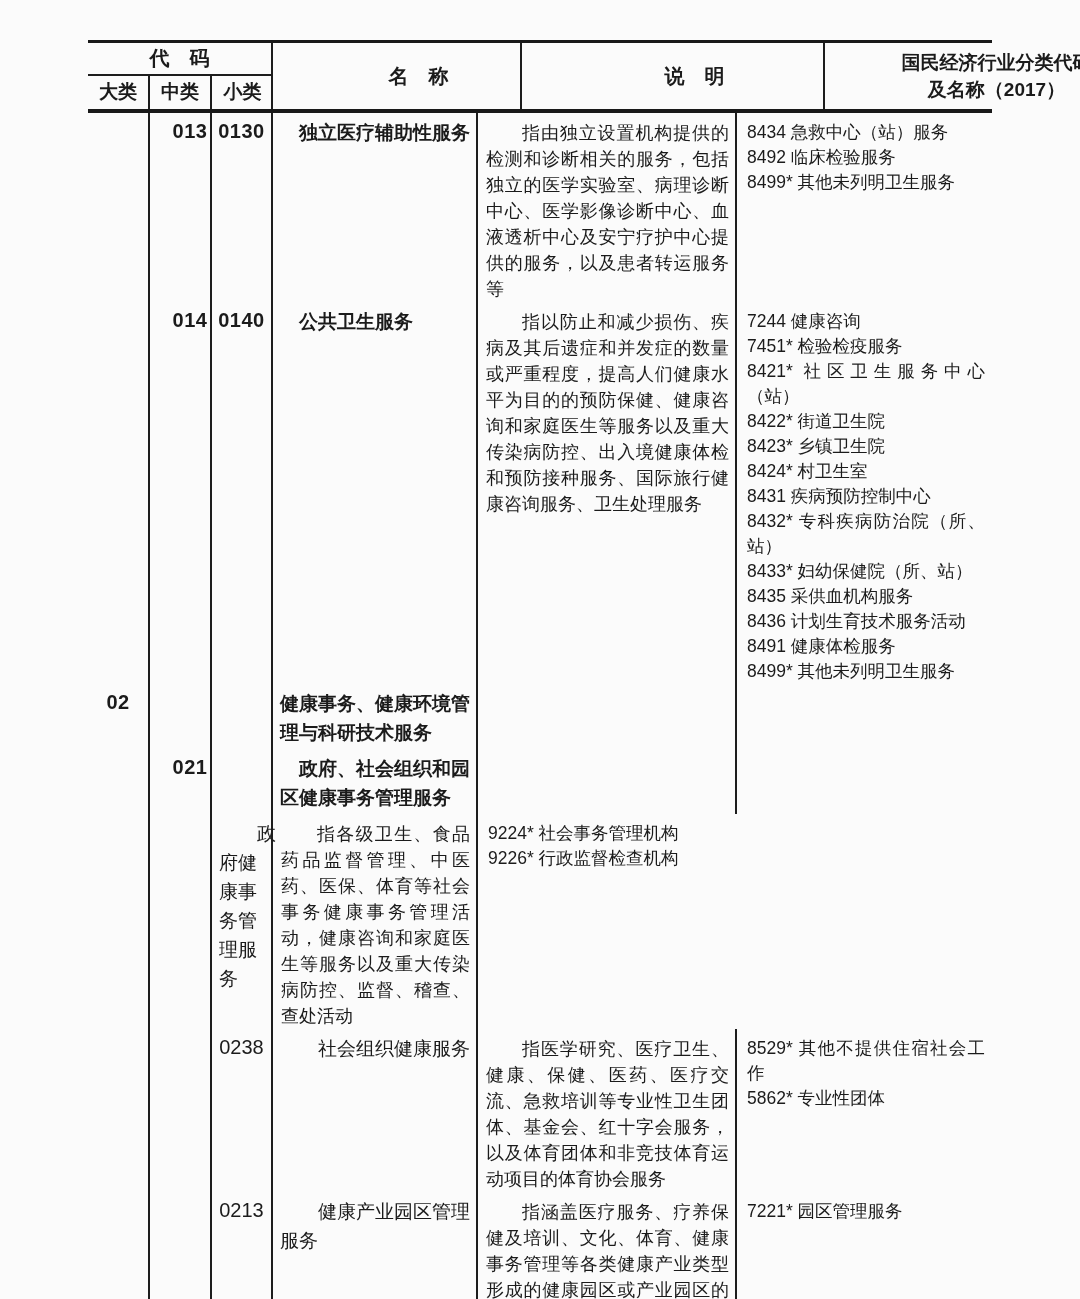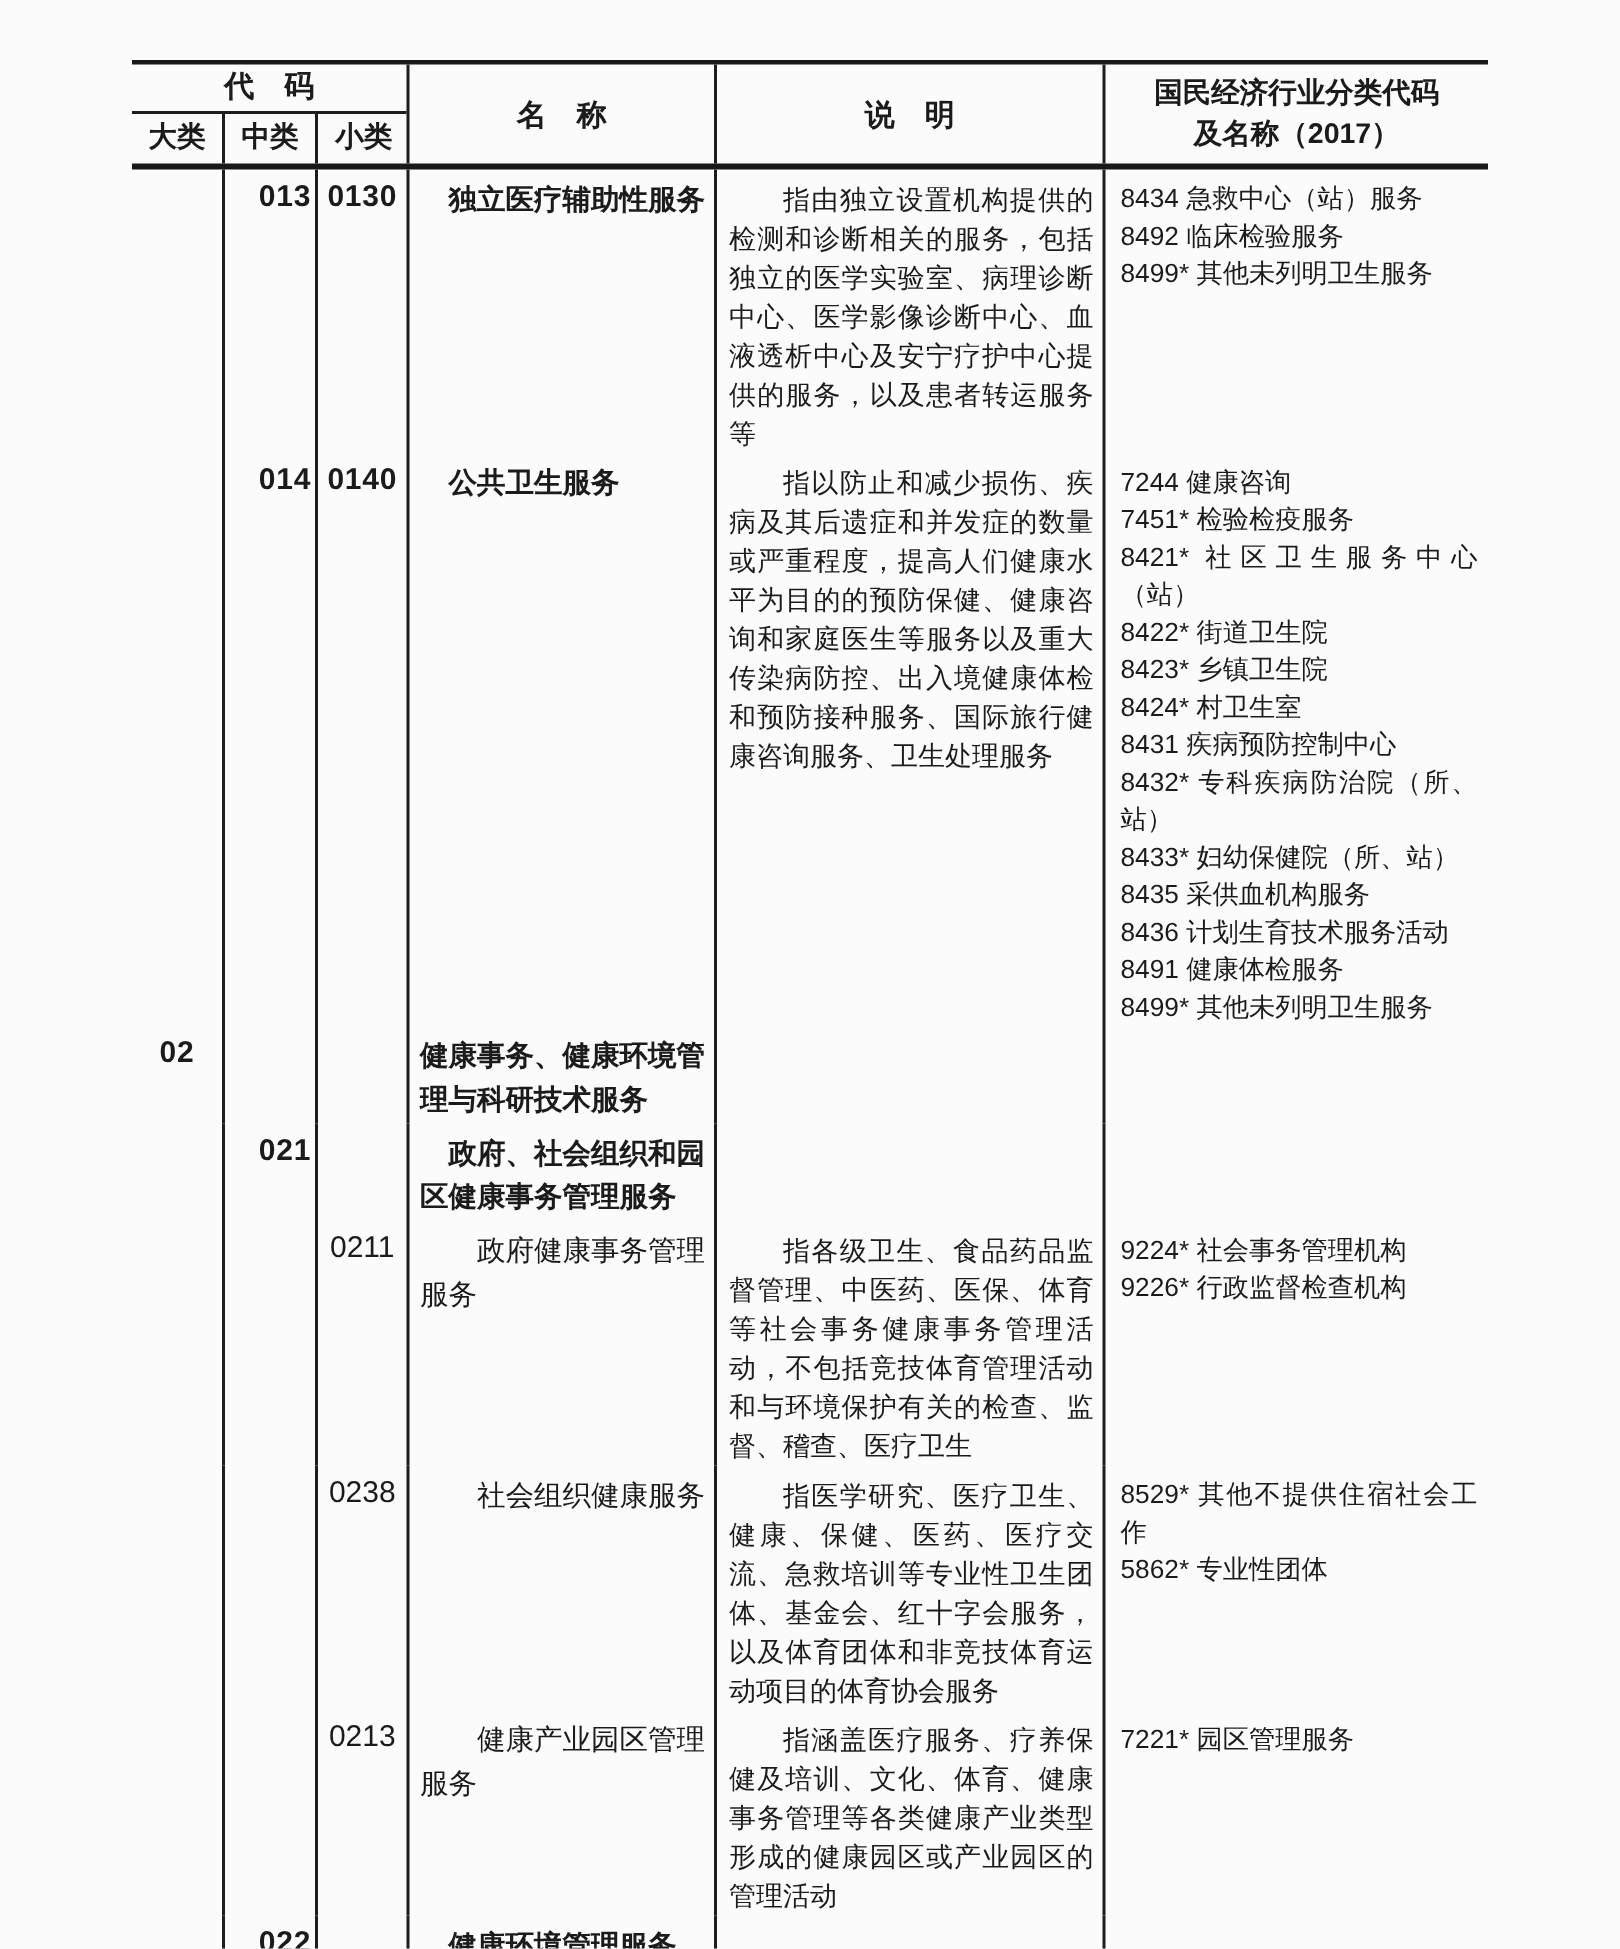--- a/index.html
+++ b/index.html
@@ -23,20 +23,21 @@
     top: 40px;
     width: 904px;
     border-top: 3px solid #191919;
     border-bottom: 3px solid #191919;
   }
   
   .thead {
     display: grid;
     grid-template-columns: 185px 205px 259px 255px;
     border-bottom: 4px solid #191919;
+    gap: 44px;
   }
   .h-code-group { border-right: 2px solid #1d1d1d; }
   .h-code-top {
     height: 31px;
     line-height: 30px;
     text-align: center;
     font-weight: bold;
     font-size: 20px;
     border-bottom: 2px solid #1d1d1d;
   }
@@ -187,23 +188,22 @@
       <div class="c-middle code-bold">021</div>
       <div class="c-minor"></div>
       <div class="c-name bold ind1">政府、社会组织和园区健康事务管理服务</div>
       <div class="c-desc"></div>
       <div class="c-nec"></div>
     </div>
 
     <div class="trow">
       <div class="c-major"></div>
       <div class="c-middle"></div>
-      <div class="c-minor">0211</div>
       <div class="c-name ind2">政府健康事务管理服务</div>
-      <div class="c-desc">指各级卫生、食品药品监督管理、中医药、医保、体育等社会事务健康事务管理活动，不包括竞技体育管理活动和与环境保护有关的检查、监督、稽查、医疗卫生</div>
+      <div class="c-desc">指各级卫生、食品药品监督管理、中医药、医保、体育等社会事务健康事务管理活动，健康咨询和家庭医生等服务以及重大传染病防控、监督、稽查、查处活动</div>
       <div class="c-nec">
         <div class="nec-entry">9224* 社会事务管理机构</div>
         <div class="nec-entry">9226* 行政监督检查机构</div>
       </div>
     </div>
 
     <div class="trow">
       <div class="c-major"></div>
       <div class="c-middle"></div>
       <div class="c-minor">0238</div>

